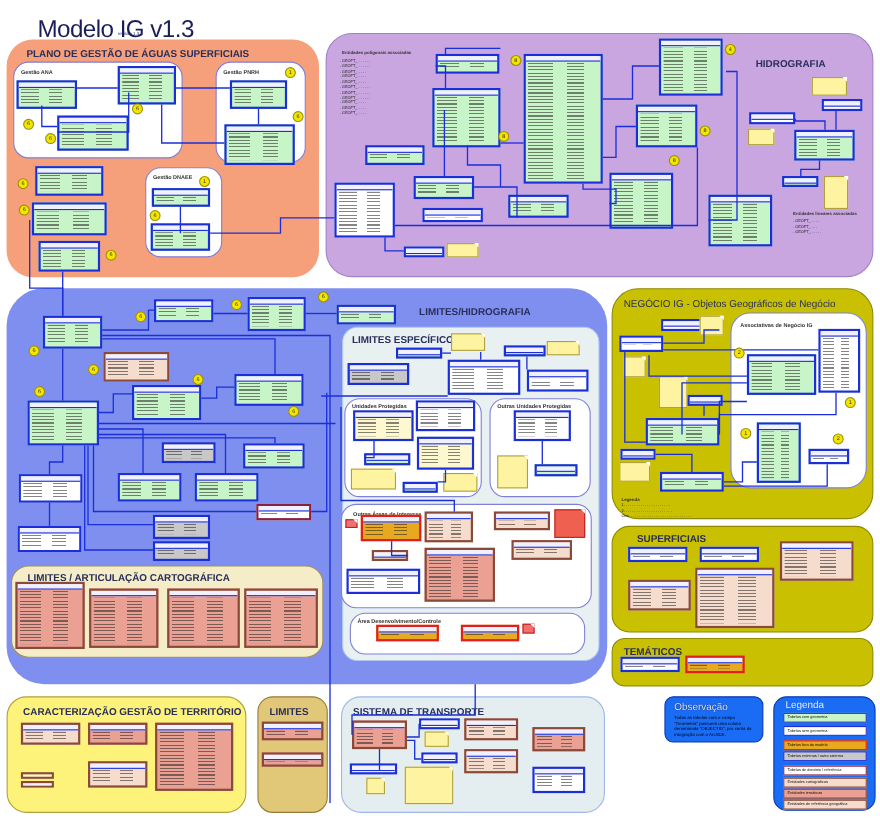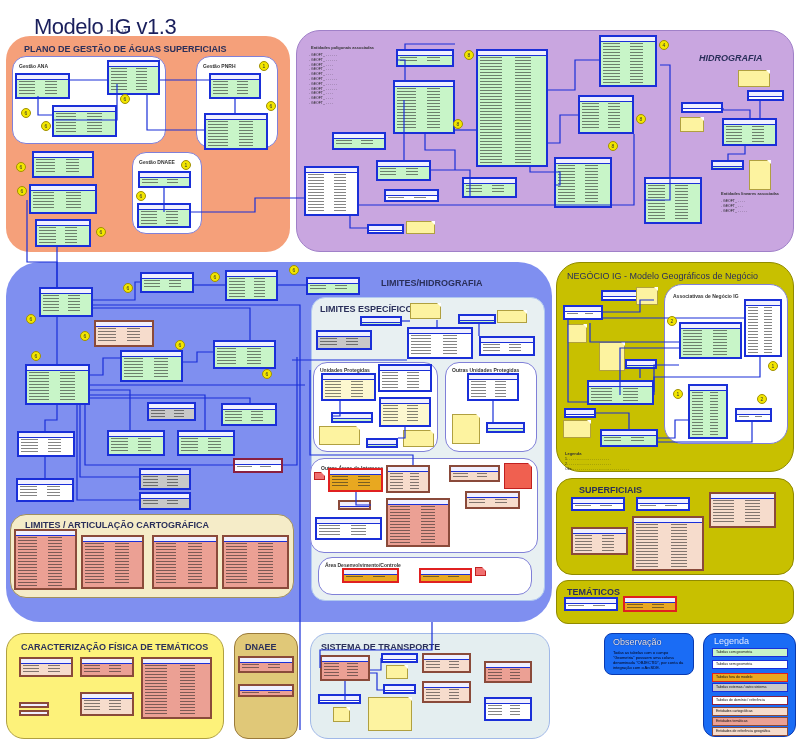--- a/index.html
+++ b/index.html
@@ -89,21 +89,21 @@
 <div class="tbl" style="left:138px;top:171px;width:53px;height:17px;">
     <div class="hd"></div>
     <div class="rows"></div>
   </div>
 <div class="tbl" style="left:137px;top:203px;width:54px;height:25px;">
     <div class="hd"></div>
     <div class="rows"></div>
   </div>
 
 <div class="group" style="left:296px;top:30px;width:498px;height:222px;background:#c9a6e0;border:1.5px solid #a080c8;">
-  <div class="glabel" style="left:402px;top:22px;font-style:italic;">HIDROGRAFIA</div>
+  <div class="glabel" style="left:390px;top:22px;">HIDROGRAFIA</div>
   <div class="slabel" style="left:14px;top:14px;font-size:4px;">Entidades poligonais associadas</div>
   <div class="text-list" style="left:12px;top:22px;">. GEOFT_ . . . . . .
 . GEOFT_ . . . . . .
 . GEOFT_ . . . .
 . GEOFT_ . . . .
 . GEOFT_ . . . .
 . GEOFT_ . . . . . .
 . GEOFT_ . . . . . .
 . GEOFT_ . . . . . .
 . GEOFT_ . . . .
@@ -382,21 +382,21 @@
 <div class="tbl salmon" style="left:152px;top:535px;width:66px;height:54px;">
     <div class="hd"></div>
     <div class="rows"></div>
   </div>
 <div class="tbl salmon" style="left:222px;top:535px;width:67px;height:54px;">
     <div class="hd"></div>
     <div class="rows"></div>
   </div>
 
 <div class="group" style="left:556px;top:262px;width:238px;height:210px;background:#c8c000;border:1.5px solid #908a00;">
-  <div class="glabel" style="left:10px;top:8px;font-weight:normal;">NEGÓCIO IG - Modelo Geográficos de Negócio</div>
+  <div class="glabel" style="left:10px;top:8px;font-weight:normal;">NEGÓCIO IG - Objetos Geográficos de Negócio</div>
   <div class="slabel" style="left:8px;top:188px;font-size:4px;">Legenda</div>
   <div class="text-list" style="left:8px;top:194px;">1. . . . . . . . . . . . . . . . . . . . . .
 2. . . . . . . . . . . . . . . . . . . . . . .
 Obs. . . . . . . . . . . . . . . . . . . . . . . . . . . . . .</div>
 </div>
 <div class="sub" style="left:664px;top:284px;width:124px;height:160px;border-radius:18px;">
   <div class="slabel" style="left:8px;top:8px;">Associativas de Negócio IG</div>
 </div>
 <div class="tbl white" style="left:601px;top:290px;width:53px;height:11px;">
     <div class="hd"></div>
@@ -473,21 +473,21 @@
 <div class="tbl white" style="left:564px;top:597px;width:54px;height:14px;">
     <div class="hd"></div>
     <div class="rows"></div>
   </div>
 <div class="tbl orange" style="left:623px;top:596px;width:54px;height:16px;">
     <div class="hd"></div>
     <div class="rows"></div>
   </div>
 
 <div class="group" style="left:6px;top:633px;width:218px;height:106px;background:#fdf27a;border:1.5px solid #b0a040;border-radius:18px;">
-  <div class="glabel" style="left:14px;top:8px;">CARACTERIZAÇÃO FÍSICA DE TEMÁTICOS</div>
+  <div class="glabel" style="left:14px;top:8px;">CARACTERIZAÇÃO GESTÃO DE TERRITÓRIO</div>
 </div>
 <div class="tbl peach" style="left:19px;top:657px;width:54px;height:20px;">
     <div class="hd"></div>
     <div class="rows"></div>
   </div>
 <div class="tbl salmon" style="left:80px;top:657px;width:54px;height:20px;">
     <div class="hd"></div>
     <div class="rows"></div>
   </div>
 <div class="tbl peach" style="left:80px;top:692px;width:54px;height:24px;">
@@ -499,21 +499,21 @@
     <div class="rows"></div>
   </div>
 <div class="tbl salmon" style="left:19px;top:702px;width:30px;height:6px;">
     <div class="hd"></div>
   </div>
 <div class="tbl salmon" style="left:19px;top:710px;width:30px;height:6px;">
     <div class="hd"></div>
   </div>
 
 <div class="group" style="left:234px;top:633px;width:64px;height:106px;background:#e0c878;border:1.5px solid #9a7a3a;border-radius:14px;">
-  <div class="glabel" style="left:10px;top:8px;">DNAEE</div>
+  <div class="glabel" style="left:10px;top:8px;">LIMITES</div>
 </div>
 <div class="tbl salmon" style="left:238px;top:656px;width:56px;height:17px;">
     <div class="hd"></div>
     <div class="rows"></div>
   </div>
 <div class="tbl salmon" style="left:238px;top:684px;width:56px;height:13px;">
     <div class="hd"></div>
     <div class="rows"></div>
   </div>
 

